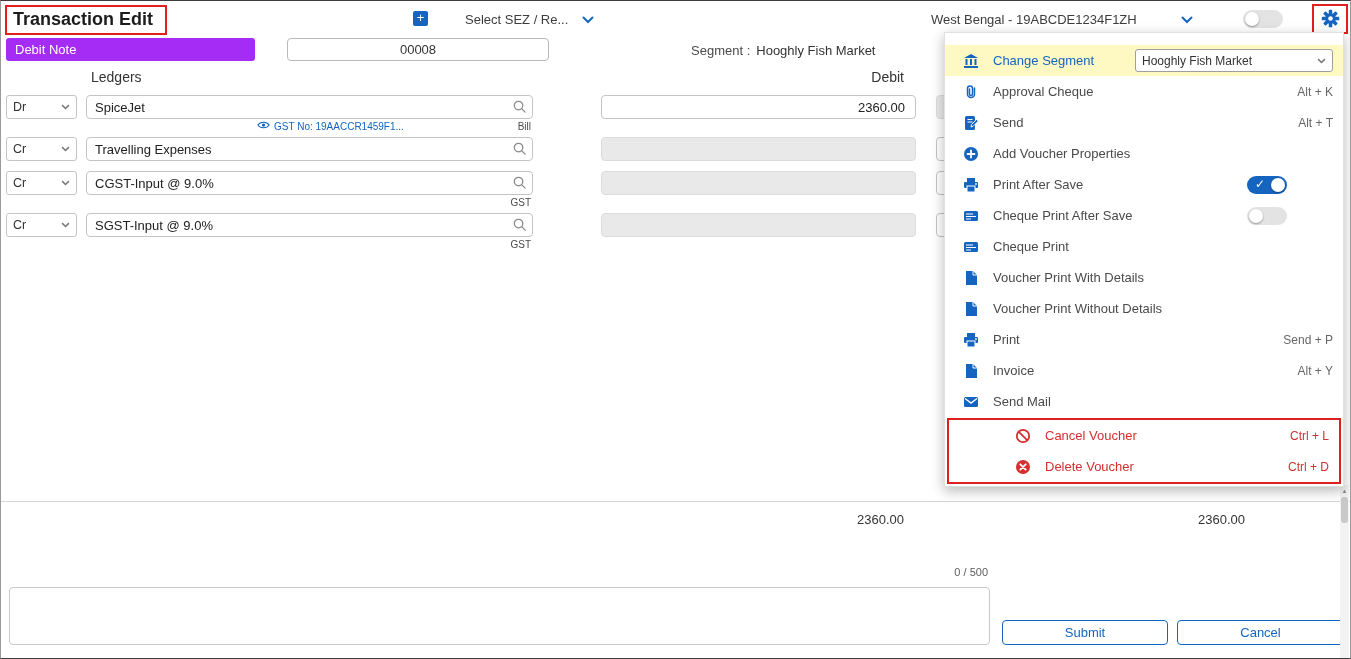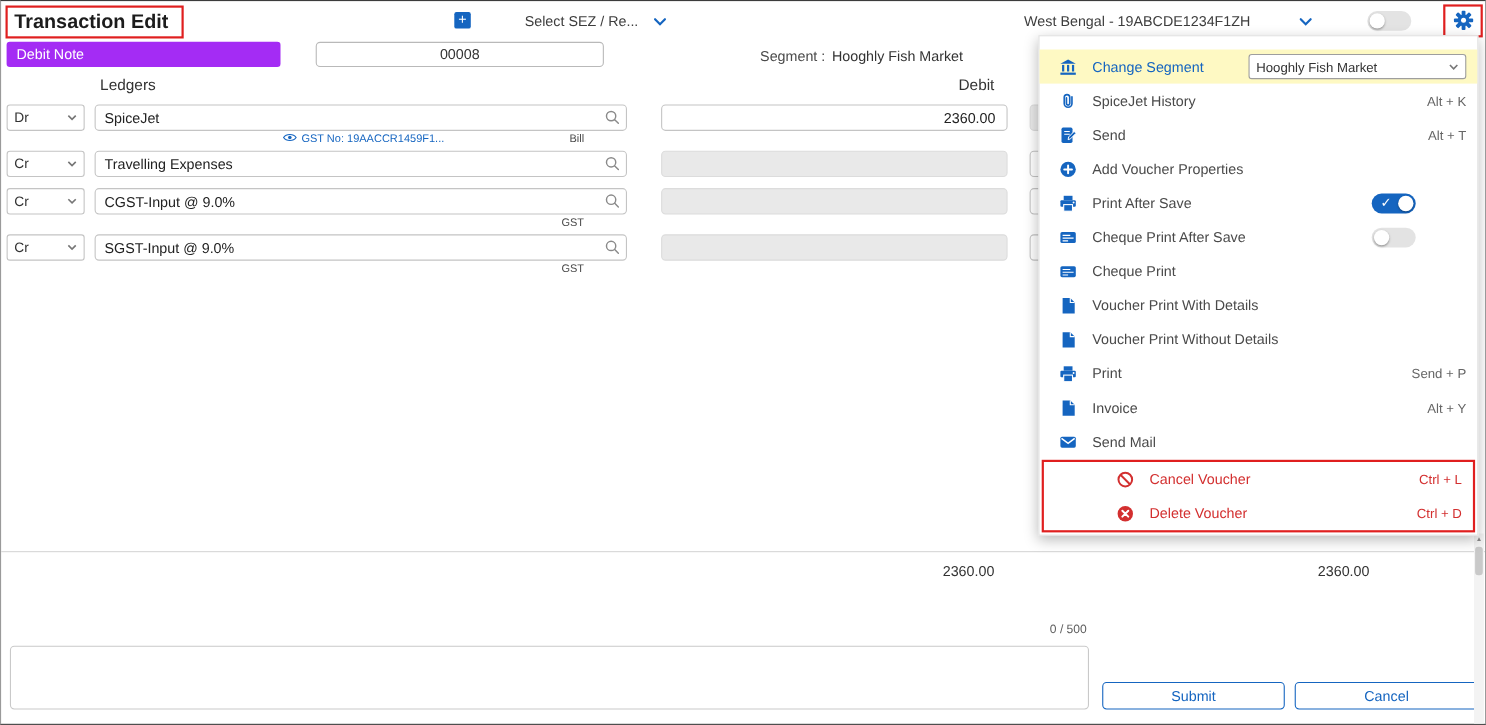--- a/index.html
+++ b/index.html
@@ -8,21 +8,21 @@
         box-sizing:border-box;overflow:hidden;
         font-family:"Liberation Sans","DejaVu Sans",sans-serif;color:#333;padding-left:36px;}
 
   
   .title-box{position:absolute;left:4px;top:4px;border:2px solid #e01f1f;
              padding:2px 12px 3px 6px;font-size:18px;font-weight:bold;color:#1c1c1c;}
   .add-btn{position:absolute;left:412px;top:10px;width:15px;height:15px;background:#1565c0;
            color:#fff;font-size:13px;line-height:14px;text-align:center;border-radius:2px;cursor:pointer;}
   .hdr-dd{position:absolute;top:11px;font-size:13px;color:#3d3d3d;display:flex;align-items:center;cursor:pointer;}
   .hdr-dd .chev{margin-left:14px;display:inline-flex;}
-  .sez-dd{left:476px;align-items:center;}
+  .sez-dd{left:464px;align-items:center;}
   .gst-dd{left:930px;width:262px;justify-content:space-between;}
   .toggle{position:relative;width:40px;height:18px;border-radius:9px;display:inline-block;cursor:pointer;}
   .toggle.on{background:#1565c0;}
   .toggle.off{background:#e3e3e3;}
   .tg-knob{position:absolute;top:2px;width:14px;height:14px;border-radius:50%;background:#fff;
            box-shadow:0 1px 2px rgba(0,0,0,.35);}
   .toggle.on .tg-knob{right:2px;} .toggle.off .tg-knob{left:2px;}
   .tg-check{position:absolute;left:8px;top:1px;color:#fff;font-size:12px;}
   .hdr-toggle{position:absolute;left:1242px;top:9px;}
   .gear-box{position:absolute;left:1311px;top:3px;width:36px;height:30px;border:2px solid #e01f1f;box-sizing:border-box;}
@@ -38,21 +38,21 @@
   .segment-line b{font-weight:normal;color:#333;margin-left:6px;}
 
   
   .ledgers-h{position:absolute;left:90px;top:68px;font-size:14px;color:#333;}
   .debit-h{position:absolute;left:600px;top:68px;width:303px;text-align:right;font-size:14px;color:#333;}
   .ledger-row{position:absolute;left:0;width:1351px;height:24px;}
   .row1{top:94px;} .row2{top:136px;} .row3{top:170px;} .row4{top:212px;}
   .dc-select{position:absolute;left:5px;width:71px;height:24px;border:1px solid #c4c4c4;border-radius:3px;
              box-sizing:border-box;font-size:12.5px;color:#333;display:flex;align-items:center;
              justify-content:space-between;padding:0 6px;cursor:pointer;background:#fff;}
-  .name-wrap{position:absolute;left:85px;width:484px;height:24px;}
+  .name-wrap{position:absolute;left:85px;width:447px;height:24px;}
   .name-input{width:100%;height:100%;border:1px solid #c4c4c4;border-radius:4px;box-sizing:border-box;
               padding:0 26px 0 8px;font-size:13px;color:#222;font-family:inherit;outline:none;}
   .search-ic{position:absolute;right:6px;top:4px;}
   .amt{position:absolute;height:24px;border-radius:4px;box-sizing:border-box;}
   .amt.debit-col{left:600px;width:315px;}
   .amt.credit-col{left:935px;width:310px;}
   .amt.enabled{border:1px solid #c4c4c4;background:#fff;text-align:right;padding-right:10px;
                font-size:13px;color:#222;font-family:inherit;outline:none;}
   .amt.disabled{border:1px solid #dcdcdc;background:#e9e9e9;}
   .sub-gst{position:absolute;left:256px;top:25px;display:flex;align-items:center;gap:4px;
@@ -261,21 +261,21 @@
           </svg>
       </div>
     </div>
 
     <div class="menu-item">
       <span class="mi-ic">
         <svg width="16" height="16" viewBox="0 0 16 16">
             <path d="M11.5 4 v6 a3.5 3.5 0 0 1 -7 0 V4.5 a2.5 2.5 0 0 1 5 0 V10 a1.5 1.5 0 0 1 -3 0 V5" fill="none" stroke="#1565c0" stroke-width="1.5" stroke-linecap="round"></path>
           </svg>
       </span>
-      <span class="mi-lb">SpiceJet History</span>
+      <span class="mi-lb">Approval Cheque</span>
       <span class="mi-sc">Alt + K</span>
     </div>
 
     <div class="menu-item">
       <span class="mi-ic">
         <svg width="16" height="16" viewBox="0 0 16 16">
             <rect x="2" y="1" width="10" height="14" rx="1.5" fill="#1565c0"></rect>
             <path d="M4.5 4.5 H9.5 M4.5 7 H9.5" stroke="#fff" stroke-width="1"></path>
             <path d="M8.5 9.5 L13.5 4.5 L15.2 6.2 L10.2 11.2 L8 12 Z" fill="#1565c0" stroke="#fff" stroke-width="0.9"></path>
           </svg>

